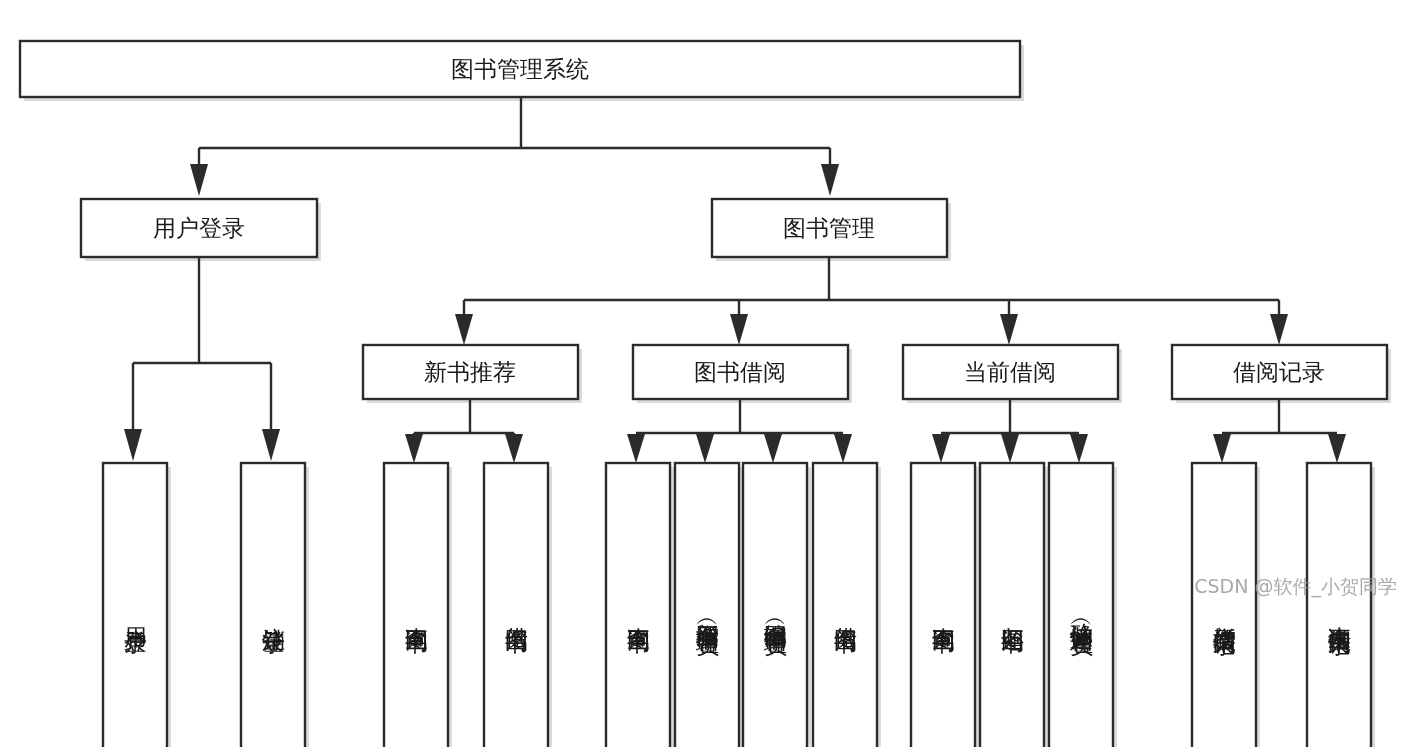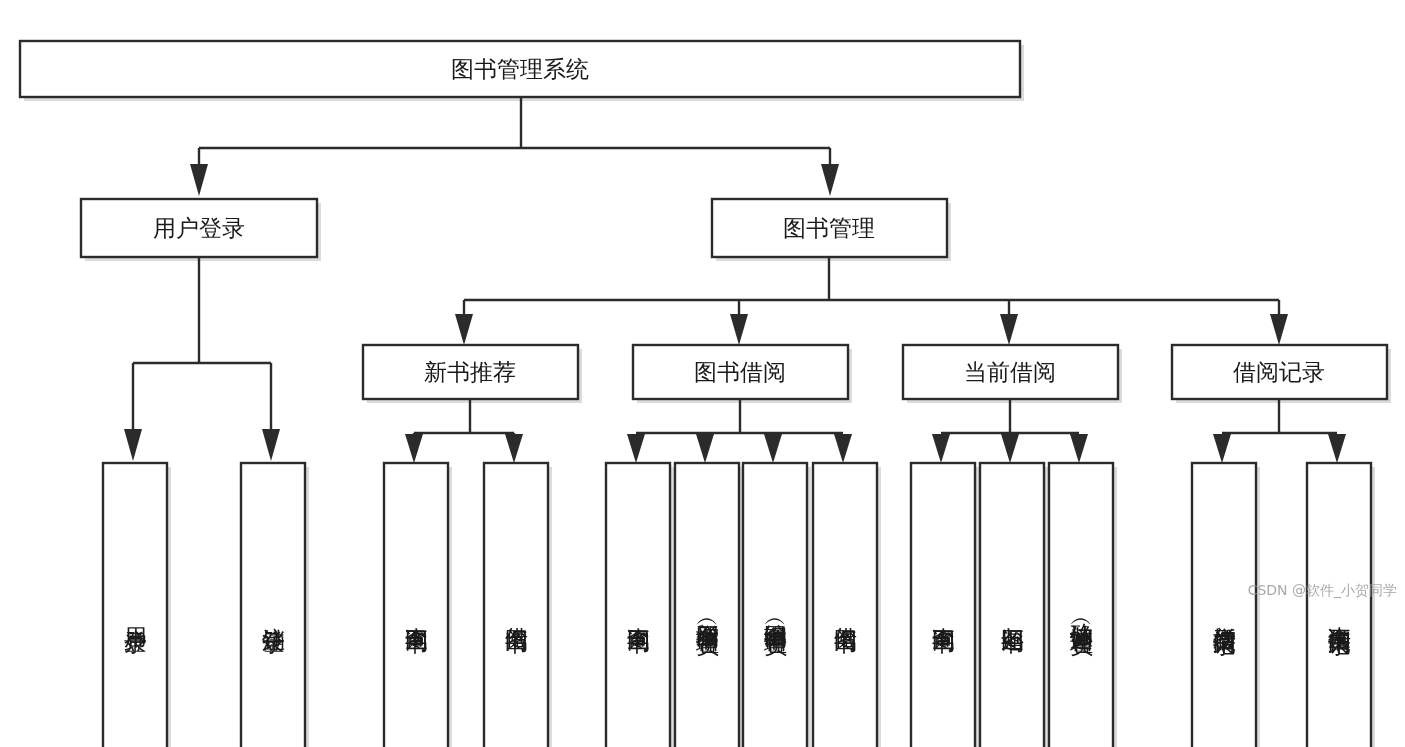--- a/index.html
+++ b/index.html
@@ -68,21 +68,21 @@
     color: #1a1a1a;
     letter-spacing: 1.5px;
     white-space: nowrap;
     text-align: center;
   }
   #watermark {
     position: absolute;
     right: 8px;
     bottom: 4px;
     font-family: "DejaVu Sans", "Liberation Sans", sans-serif;
-    font-size: 14px;
+    font-size: 19px;
     color: #9a9a9a;
     opacity: 0.85;
     white-space: nowrap;
   }
 </style>
 </head>
 <body>
 
 <div id="diagram-root">
 

